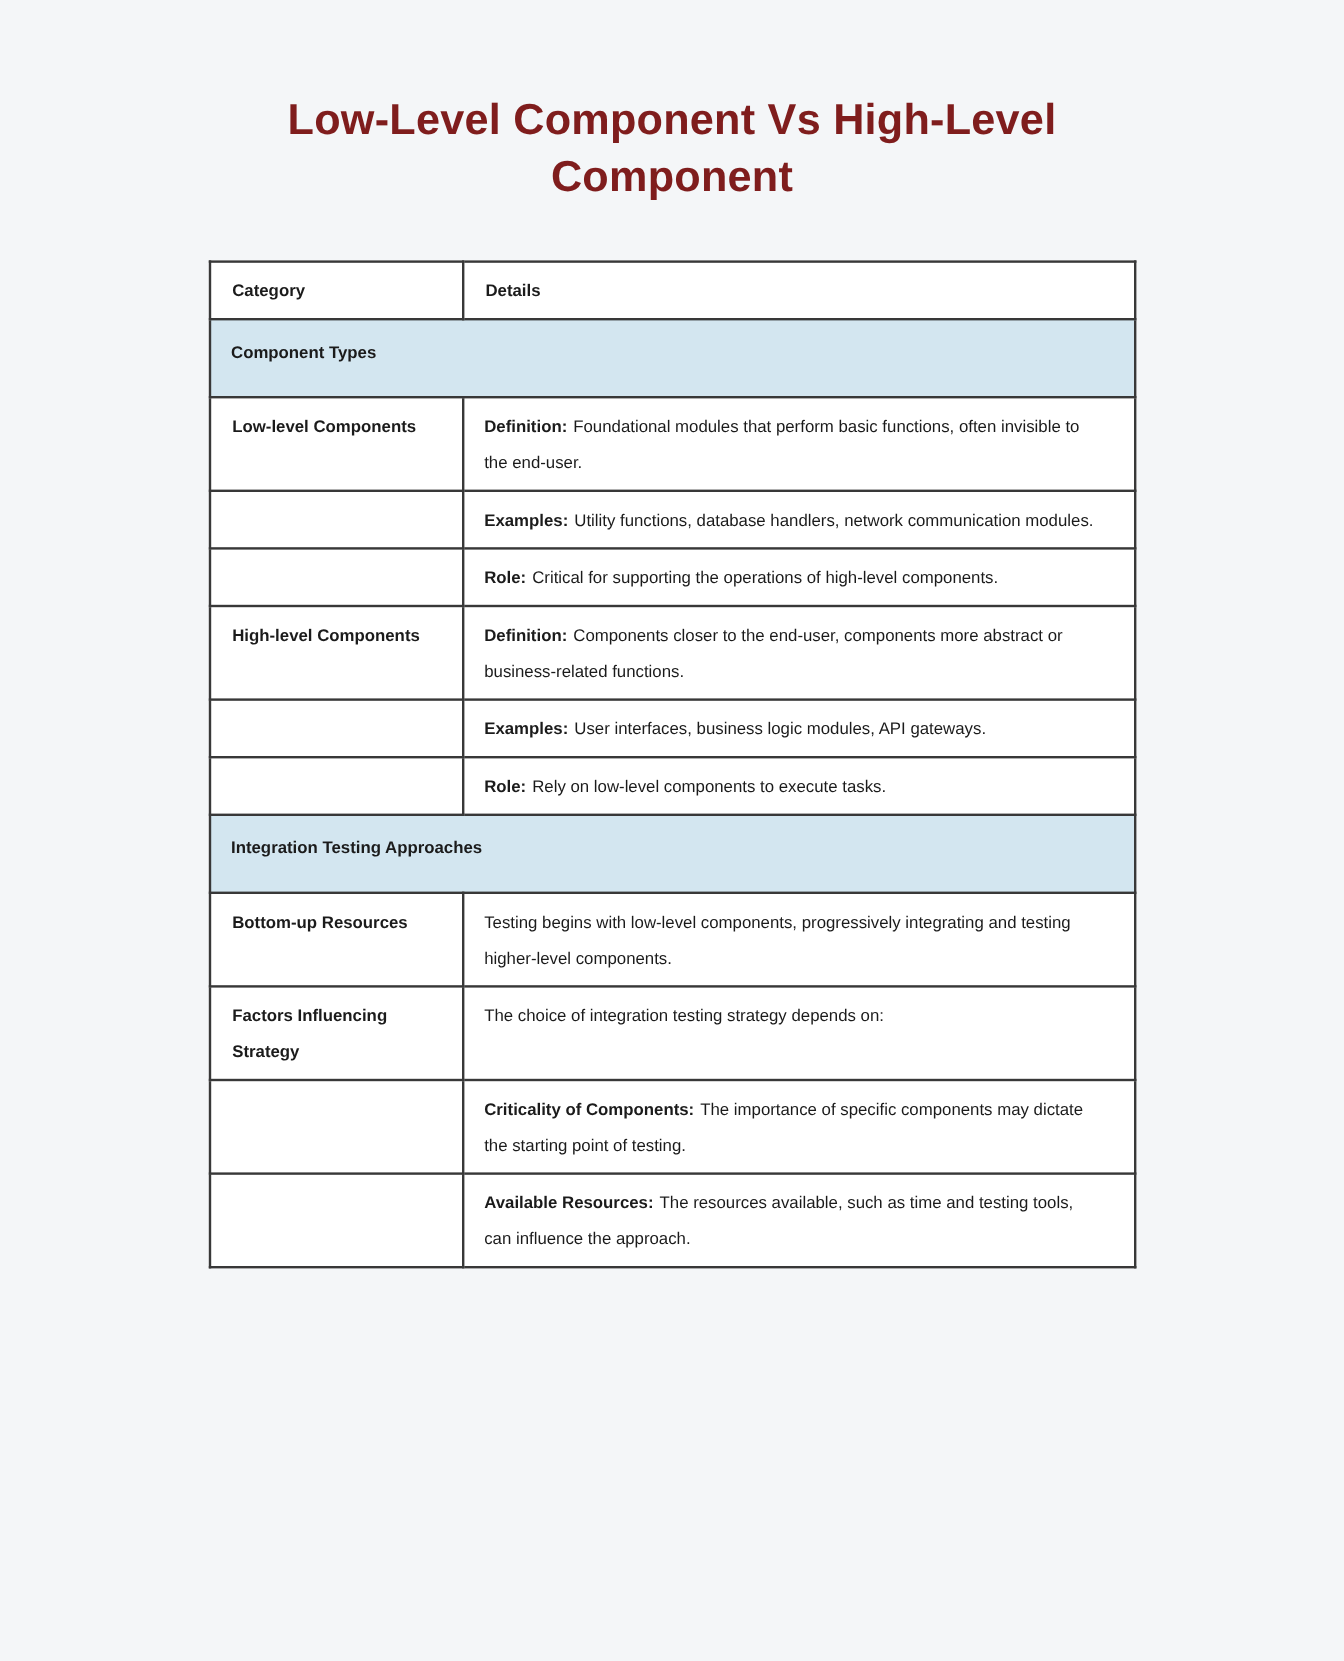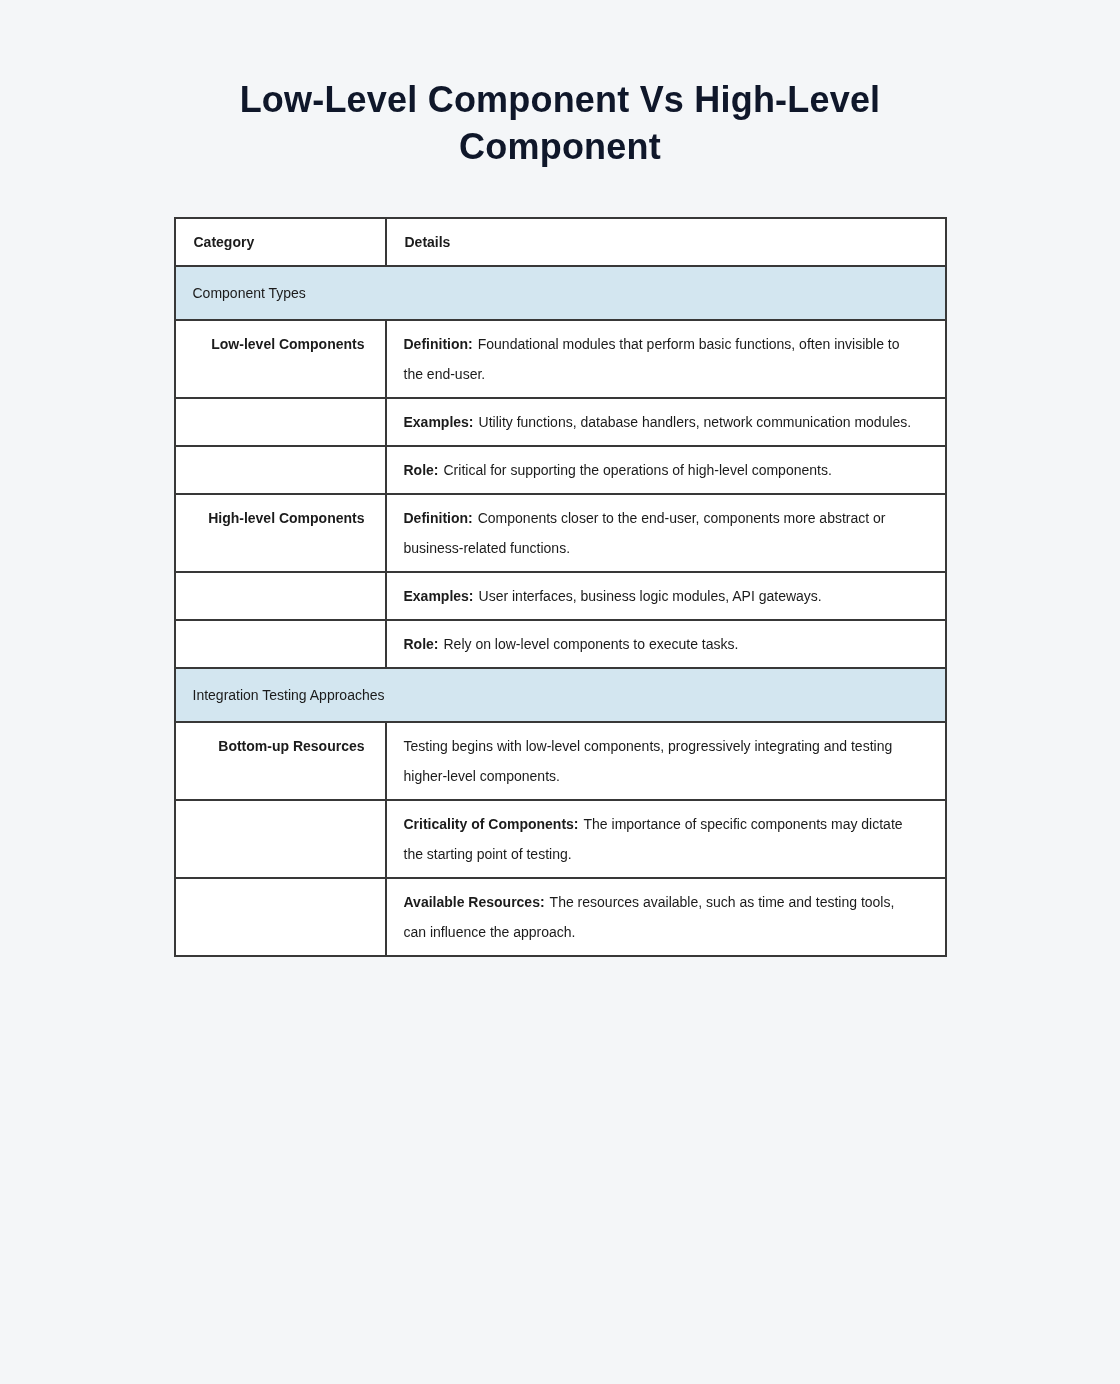--- a/index.html
+++ b/index.html
@@ -22,21 +22,21 @@
     min-height: 1384px;
     padding-top: 76px;
   }
   h1.doc-title {
     max-width: 760px;
     margin: 0 auto;
     text-align: center;
     font-size: 36px;
     line-height: 47px;
     font-weight: 700;
-    color: #0f172a;
+    color: #7f1d1d;
     letter-spacing: 0.2px;
   }
   table.doc-table {
     width: 771px;
     margin: 47px auto 0 auto;
     border-collapse: collapse;
     table-layout: fixed;
     background: var(--cell-bg);
   }
   .doc-table td, .doc-table th {
@@ -46,27 +46,26 @@
     line-height: 30px;
     text-align: left;
   }
   .doc-table th.head-cell {
     font-weight: 700;
     padding: 8px 20px 8px 18px;
     background: var(--cell-bg);
   }
   .doc-table td.section-cell {
     background: var(--section-bg);
-    font-weight: 400;
-    padding: 11px 20px 11px 17px;
+    font-weight: 700;
+    padding: 11px 20px 22px 17px;
   }
   .doc-table td.category-cell {
     font-weight: 700;
     padding: 8px 20px 8px 18px;
-    text-align: right;
   }
   .doc-table td.details-cell {
     font-weight: 400;
     padding: 8px 24px 8px 17px;
   }
   .cell-label {
     font-weight: 700;
   }
   .cell-label:not(:empty) {
     margin-right: 5px;
@@ -119,20 +118,24 @@
         <td class="details-cell"><span class="cell-label">Role:</span><span>Rely on low-level components to execute tasks.</span></td>
       </tr>
       <tr>
         <td class="section-cell" colspan="2">Integration Testing Approaches</td>
       </tr>
       <tr>
         <td class="category-cell">Bottom-up Resources</td>
         <td class="details-cell"><span class="cell-label"></span><span>Testing begins with low-level components, progressively integrating and testing higher-level components.</span></td>
       </tr>
       <tr>
+        <td class="category-cell">Factors Influencing Strategy</td>
+        <td class="details-cell"><span class="cell-label"></span><span>The choice of integration testing strategy depends on:</span></td>
+      </tr>
+      <tr>
         <td class="category-cell"></td>
         <td class="details-cell"><span class="cell-label">Criticality of Components:</span><span>The importance of specific components may dictate the starting point of testing.</span></td>
       </tr>
       <tr>
         <td class="category-cell"></td>
         <td class="details-cell"><span class="cell-label">Available Resources:</span><span>The resources available, such as time and testing tools, can influence the approach.</span></td>
       </tr>
     </tbody>
   </table>
 

